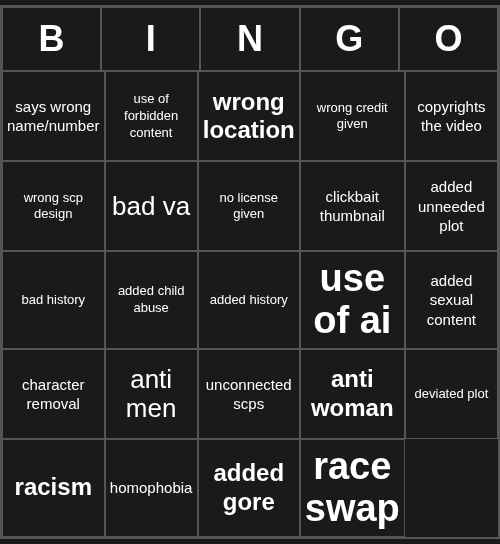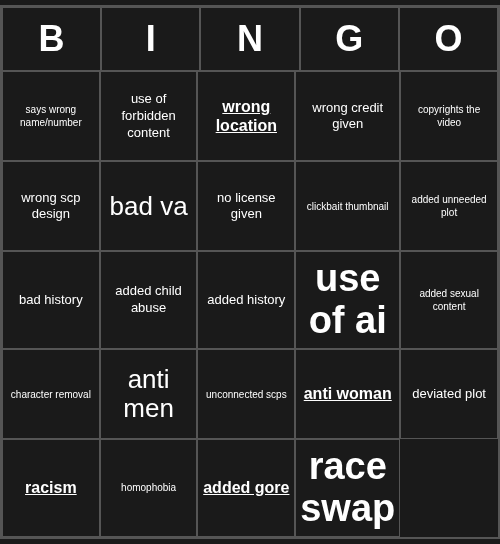--- a/index.html
+++ b/index.html
@@ -56,27 +56,26 @@
       font-size: 26px;
       font-weight: normal;
       line-height: 1.1;
     }
     .bingo-cell .cell-text.xlarge {
       font-size: 38px;
       font-weight: bold;
       line-height: 1.1;
     }
     .bingo-cell .cell-text.medium {
-      font-size: 16px;
+      font-size: 24px;
       font-weight: bold;
       line-height: 1.2;
-      text-decoration: underline;
     }
     .bingo-cell .cell-text.small {
-      font-size: 10px;
+      font-size: 15px;
       line-height: 1.3;
     }
   </style>
 </head>
 <body>
 
 <div class="bingo-card">
   <div class="bingo-header">
   <div class="bingo-header-cell">B</div>
       <div class="bingo-header-cell">I</div>

